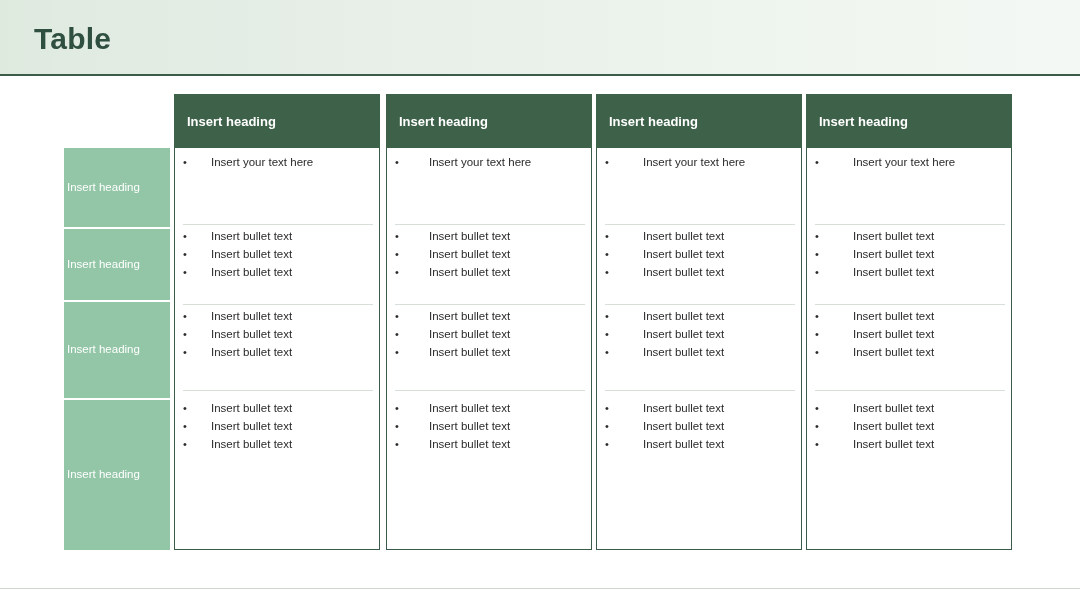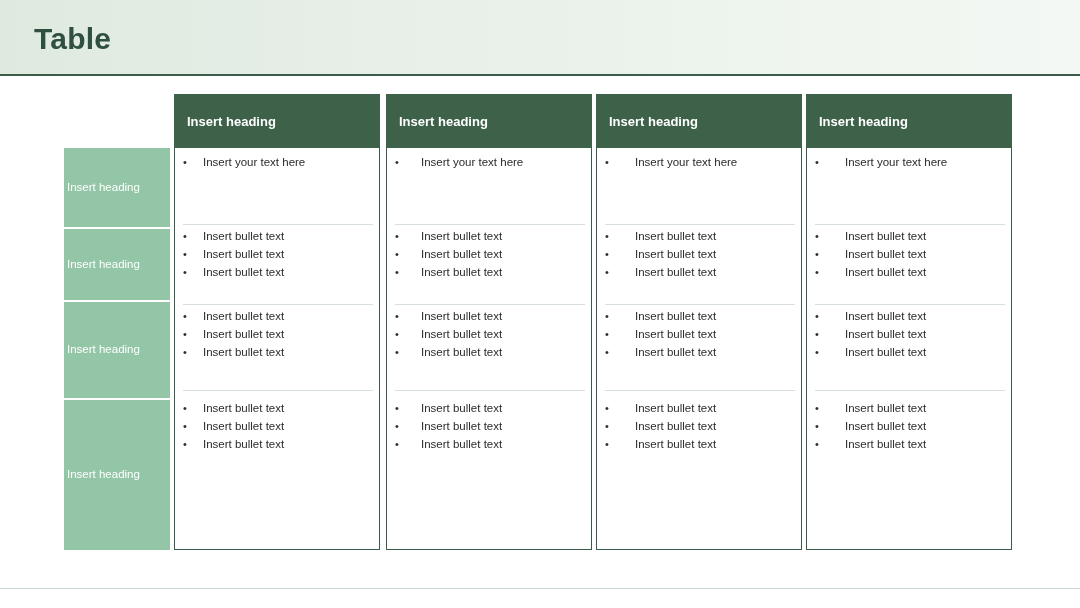--- a/index.html
+++ b/index.html
@@ -113,21 +113,21 @@
     white-space: nowrap;
   }
   .bullet-dot {
     width: 20px;
     flex: 0 0 20px;
     text-align: left;
     color: #2b2b2b;
     font-size: 11px;
     line-height: 18px;
   }
-  .bullet-text { flex: 1 1 auto; }
+  .bullet-text { flex: 1 1 auto; margin-left: 8px; }
 
   
   .indent-0 .bullet-dot { width: 20px; flex: 0 0 20px; }
   .indent-1 .bullet-dot { width: 26px; flex: 0 0 26px; }
   .indent-2 .bullet-dot { width: 30px; flex: 0 0 30px; }
 </style>
 </head>
 <body>
 
 <div class="slide">

